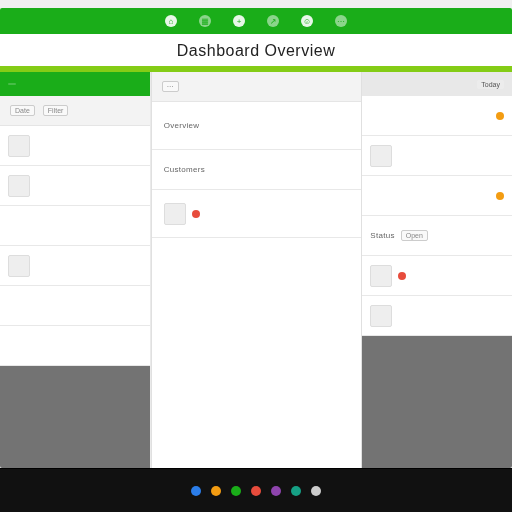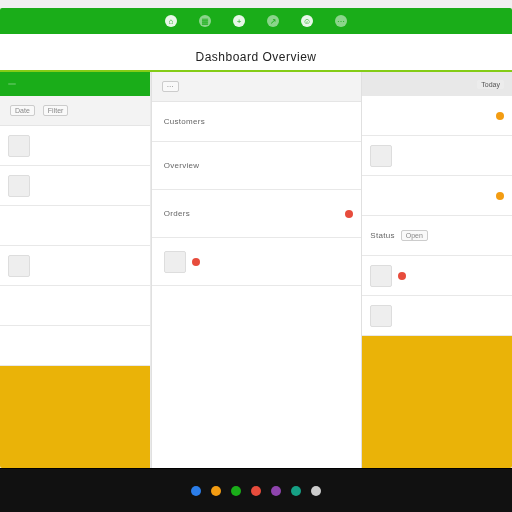--- a/index.html
+++ b/index.html
@@ -1,23 +1,23 @@
 <!DOCTYPE html>
 <html><head>
 <meta charset="utf-8">
 <style>
 *{box-sizing:border-box;margin:0;padding:0;font-family:Arial,sans-serif}
 body{width:512px;height:512px;background:#f0f0f0;overflow:hidden;position:relative}
 .screen{position:absolute;top:8px;left:0;right:0;bottom:44px;background:#fff;border-radius:2px;overflow:hidden}
 .topbar{height:26px;background:#1aad19;display:flex;align-items:center;justify-content:center;gap:22px;padding:0 20px}
 .topbar .tb-icon{width:12px;height:12px;border-radius:50%;background:rgba(255,255,255,.9);display:flex;align-items:center;justify-content:center;font-size:8px;color:#1aad19}
 .topbar .tb-icon.dim{opacity:.55}
-.subhead{height:38px;display:flex;align-items:flex-end;justify-content:center;padding-bottom:6px;font-size:12px;letter-spacing:.5px;color:#222;border-bottom:2px solid #84cc16}
+.subhead{height:38px;display:flex;align-items:flex-end;justify-content:center;padding-bottom:6px;font-size:16px;letter-spacing:.5px;color:#222;border-bottom:6px solid #84cc16}
 .content{display:flex;height:calc(100% - 64px);background:#f7f7f7}
-.col{flex:1;border-right:1px solid #eaeaea;background:#eab308;display:flex;flex-direction:column}
+.col{flex:1;border-right:1px solid #eaeaea;background:#737373;display:flex;flex-direction:column}
 .col:last-child{border-right:none}
 .col-head{height:24px;background:#1aad19;display:flex;align-items:center;padding:0 8px;font-size:8px;color:#fff;gap:6px}
 .col-head .chip{background:rgba(255,255,255,.2);padding:1px 4px;border-radius:2px;font-size:7px}
 .col-head.alt{background:#e8e8e8;color:#555}
 .row{height:40px;border-bottom:1px solid #e8e8e8;background:#fff;display:flex;align-items:center;padding:0 8px;gap:6px;font-size:8px;color:#555}
 .row.tall{height:48px}
 .row .thumb{width:22px;height:22px;background:#eee;border:1px solid #ddd;border-radius:2px}
 .row .dot{width:8px;height:8px;border-radius:50%}
 .dot.red{background:#e74c3c}
 .dot.yellow{background:#f39c12}
@@ -76,32 +76,27 @@
         </div>
       <div class="row">
           <span class="label"></span>
         </div>
     </div>
 
     <div class="col center-panel">
       <div class="toolbar-row">
         <span class="badge">···</span>
       </div>
+      <div class="row tall">
+        <span class="label">Overview</span>
+      </div>
       <div class="row">
         <span class="label">Customers</span>
         <span class="sp"></span>
         <span class="label"></span>
-      </div>
-      <div class="row tall">
-        <span class="label">Overview</span>
-      </div>
-      <div class="row tall">
-        <span class="label">Orders</span>
-        <span class="sp"></span>
-        <span class="dot red"></span>
       </div>
       <div class="row tall">
         <div class="thumb"></div>
         <span class="dot red"></span>
         <span class="label"></span>
       </div>
     </div>
 
     <div class="col">
       <div class="col-head alt">

